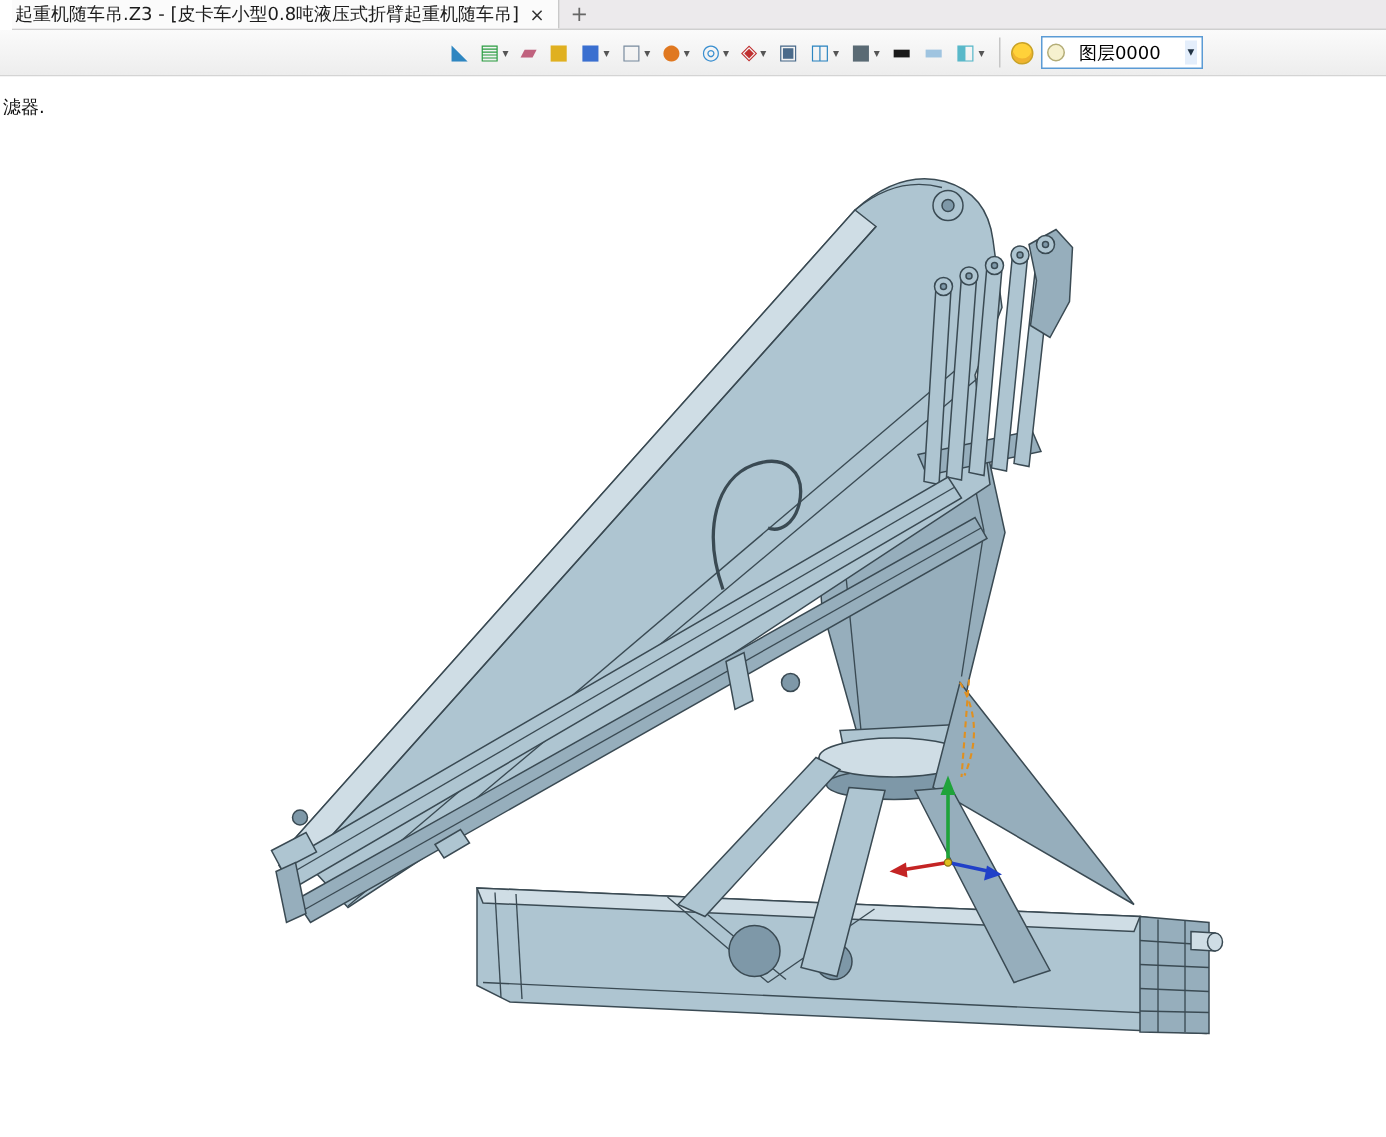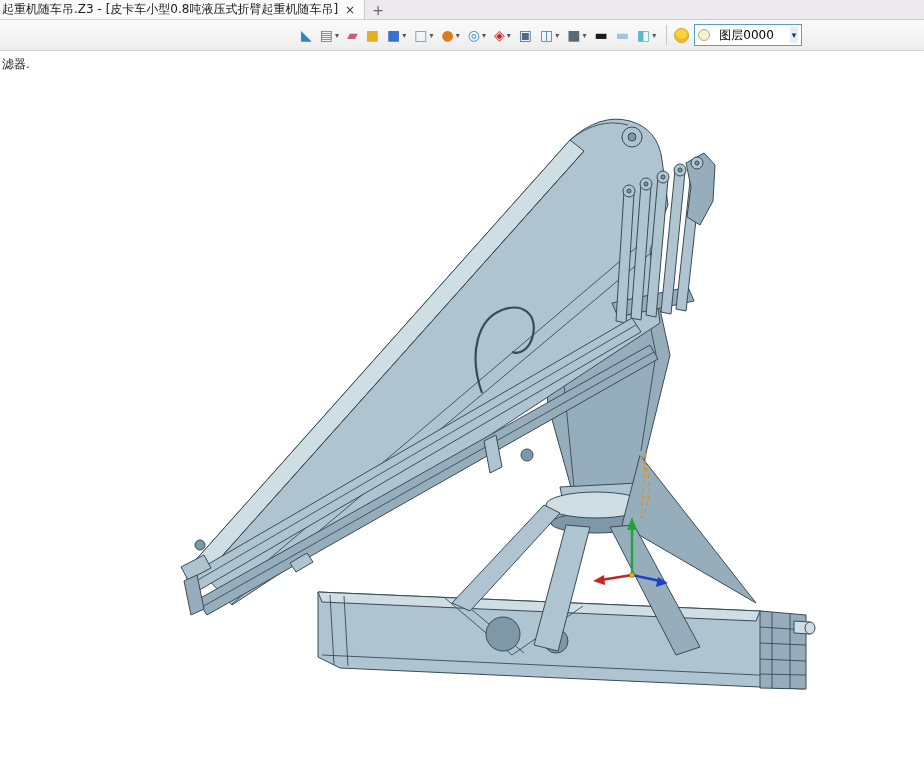--- a/index.html
+++ b/index.html
@@ -1,21 +1,21 @@
 <!DOCTYPE html>
 <html style="--tabbar-bg: #eceaec; --tab-active-bg: #fbfbfb; --canvas-bg: #ffffff; --combo-border: #5b9bd5; --bulb-yellow: #ffd23a; --model-body: #aec5d1; --model-body-dark: #96aebc; --model-body-darker: #7e98a8; --model-highlight: #cfdde5; --model-outline: #3a4a53; --axis-x-red: #c42424; --axis-y-blue: #2040c8; --axis-z-green: #1fa33a; --guide-orange: #e09020;"><head>
 <meta charset="utf-8">
 <style>
   html,body{margin:0;padding:0;width:924px;height:758px;overflow:hidden;
     font-family:"DejaVu Sans","Liberation Sans",sans-serif;background:#fff;}
   .window{position:relative;width:924px;height:758px;background:#fff;}
 
   
   .tabbar{height:19px;background:var(--tabbar-bg,#eceaec);border-bottom:1px solid #cfcfcf;
-    display:flex;align-items:stretch;font-size:12px;}
+    display:flex;align-items:stretch;font-size:12px;margin-left:8px;}
   .tab{display:flex;align-items:center;gap:7px;padding:0 9px 0 2px;background:var(--tab-active-bg,#fbfbfb);
     border-right:1px solid #c9c9c9;white-space:nowrap;}
   .tab-title{font-size:12px;color:#1c1c1c;}
   .tab-close{color:#333;font-size:12px;line-height:1;cursor:pointer;}
   .newtab{width:26px;display:flex;align-items:center;justify-content:center;color:#666;
     font-size:14px;cursor:pointer;}
 
   
   .toolbar{height:30px;background:linear-gradient(#fbfbfb,#ededed);border-bottom:1px solid #d4d4d4;
     display:flex;align-items:center;padding:0 6px;}
@@ -27,21 +27,21 @@
   .sep{width:1px;height:20px;background:#c6c6c6;margin:0 7px;flex:0 0 auto;}
   .bulb{width:13px;height:13px;border-radius:50%;background:var(--bulb-yellow,#ffd23a);
     border:1px solid #c9a227;box-shadow:inset 0 -3px 0 #f0b32f;margin-right:5px;flex:0 0 auto;cursor:pointer;}
   .combo{display:flex;align-items:center;gap:9px;height:20px;background:#fff;
     border:1px solid var(--combo-border,#5b9bd5);padding:0 3px;font-size:12px;width:100px;cursor:pointer;}
   .chip{width:10px;height:10px;border-radius:50%;background:#f6f1cf;border:1px solid #b4ad77;flex:0 0 auto;}
   .combo-caret{margin-left:auto;font-size:9px;color:#234;background:#e4eefb;padding:0 2px;line-height:16px;}
 
   
   .canvas{position:relative;width:924px;height:707px;background:var(--canvas-bg,#ffffff);}
-  .filter-label{position:absolute;top:5px;left:2px;font-size:12px;color:#111;}
+  .filter-label{position:absolute;top:12px;left:2px;font-size:12px;color:#111;}
   .model-svg{position:absolute;left:0;top:4px;}
 
   .part{fill:var(--model-body,#aec5d1);stroke:var(--model-outline,#3a4a53);stroke-width:1;}
   .part-dark{fill:var(--model-body-dark,#96aebc);}
   .part-darker{fill:var(--model-body-darker,#7e98a8);}
   .part-light{fill:var(--model-highlight,#cddbe3);}
   .edge{fill:none;stroke:var(--model-outline,#3a4a53);stroke-width:0.9;}
   .edge-thick{fill:none;stroke:var(--model-outline,#3a4a53);stroke-width:2.2;}
   .hole{fill:var(--model-body-darker,#7e98a8);stroke:var(--model-outline,#3a4a53);stroke-width:1;}
   .guide{fill:none;stroke:var(--guide-orange,#e09020);stroke-width:1.4;stroke-dasharray:4 3;}

